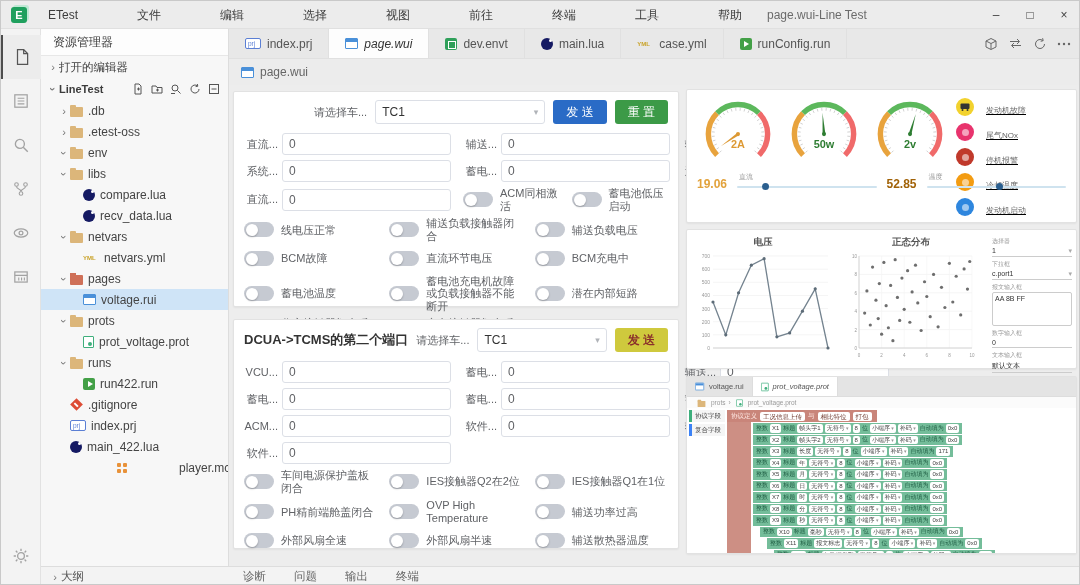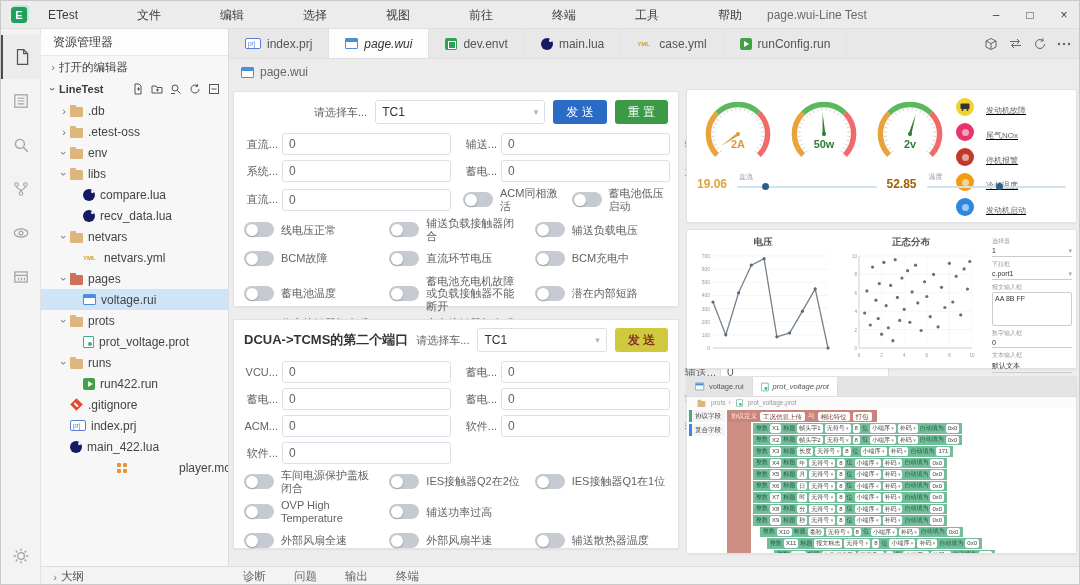--- a/index.html
+++ b/index.html
@@ -555,20 +555,24 @@
               <div class="tcell">
                 <span class="toggle"></span>
                 <span class="tlabel">IES接触器Q2在2位</span>
               </div>
               <div class="tcell">
                 <span class="toggle"></span>
                 <span class="tlabel">IES接触器Q1在1位</span>
               </div>
             </div>
             <div class="frow">
+              <div class="tcell">
+                <span class="toggle"></span>
+                <span class="tlabel">PH精前端舱盖闭合</span>
+              </div>
               <div class="tcell">
                 <span class="toggle"></span>
                 <span class="tlabel">OVP High Temperature</span>
               </div>
               <div class="tcell">
                 <span class="toggle"></span>
                 <span class="tlabel">辅送功率过高</span>
               </div>
             </div>
             <div class="frow">

